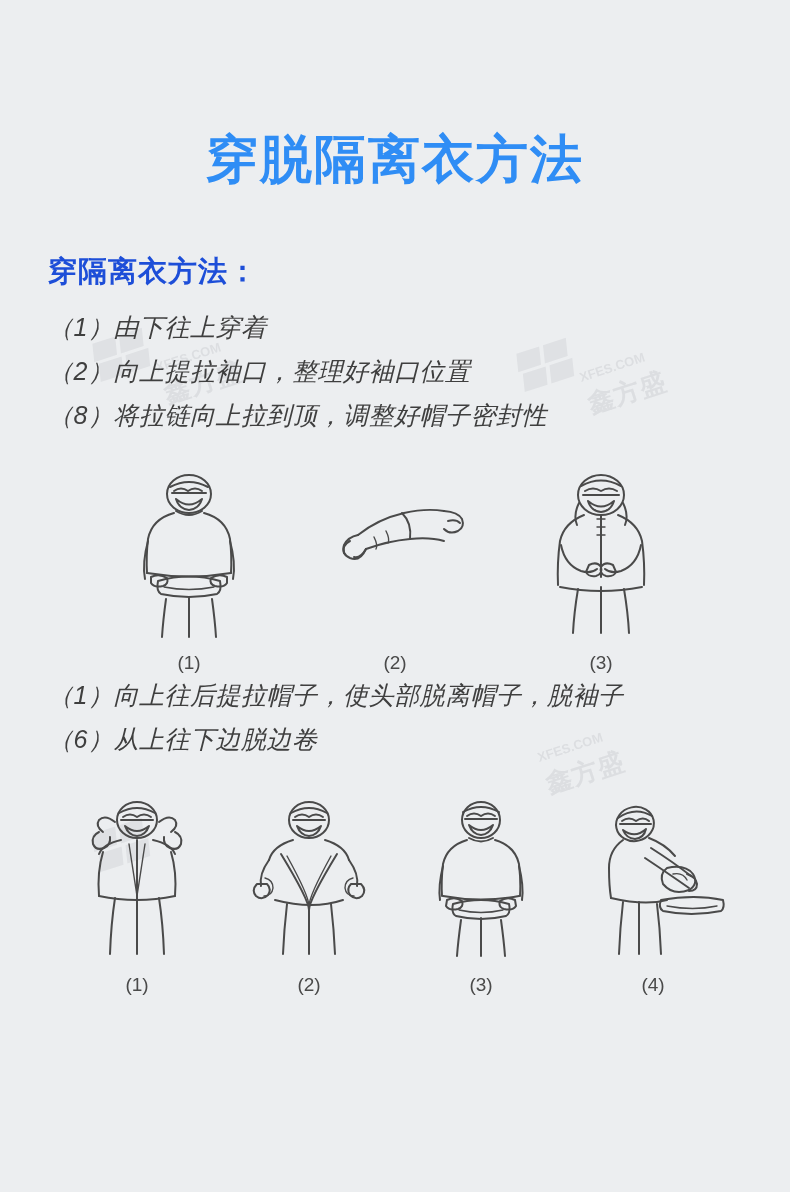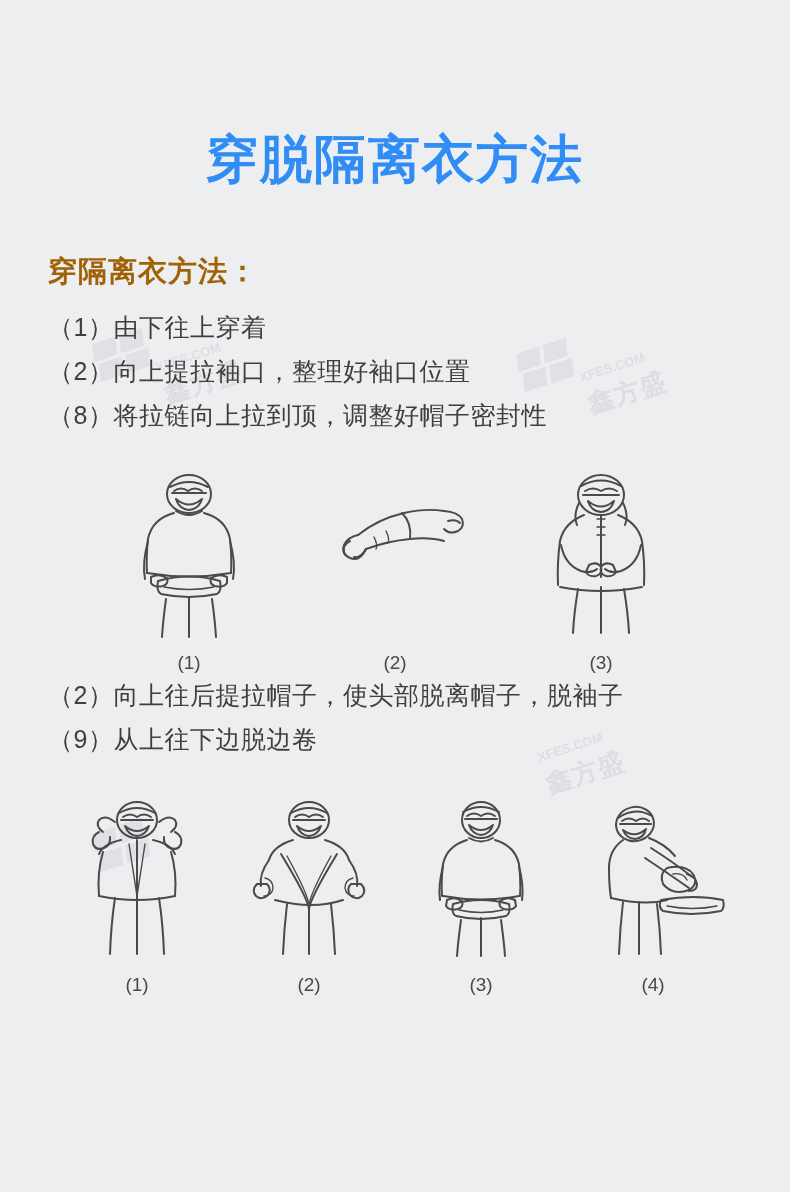--- a/index.html
+++ b/index.html
@@ -75,29 +75,30 @@
     letter-spacing: 2px;
     padding-top: 96px;
     line-height: 1.1;
   }
   .section {
     padding: 0 48px;
   }
   .section-title {
     font-size: 29px;
     font-weight: bold;
-    color: #a16207;
+    color: #1d4ed8;
     margin-top: 64px;
     margin-bottom: 14px;
     letter-spacing: 1px;
   }
   .steps {
     margin: 0;
     padding: 0;
     list-style: none;
+    font-style: italic;
   }
   .steps li {
     font-size: 25px;
     line-height: 1.75;
     color: #3f3f3f;
     letter-spacing: 0.5px;
     white-space: nowrap;
   }
   .figrow {
     display: flex;
@@ -268,22 +269,22 @@
               <path d="M75 118 v46"></path>
             </g>
           </svg>
           <div class="fig-label">(3)</div>
         </div>
       </div>
     </div>
 
     <div class="section">
       <ul class="steps">
-        <li>（2）向上往后提拉帽子，使头部脱离帽子，脱袖子</li>
-        <li>（9）从上往下边脱边卷</li>
+        <li>（1）向上往后提拉帽子，使头部脱离帽子，脱袖子</li>
+        <li>（6）从上往下边脱边卷</li>
       </ul>
 
       <div class="figrow doffing">
 
         <div class="fig">
           <svg width="156" height="170" viewBox="0 0 156 170">
             <g class="stroke">
               <ellipse cx="78" cy="24" rx="20" ry="18"></ellipse>
               <path d="M60 17 Q78 7 96 17"></path>
               <path d="M62 24 h32"></path>

